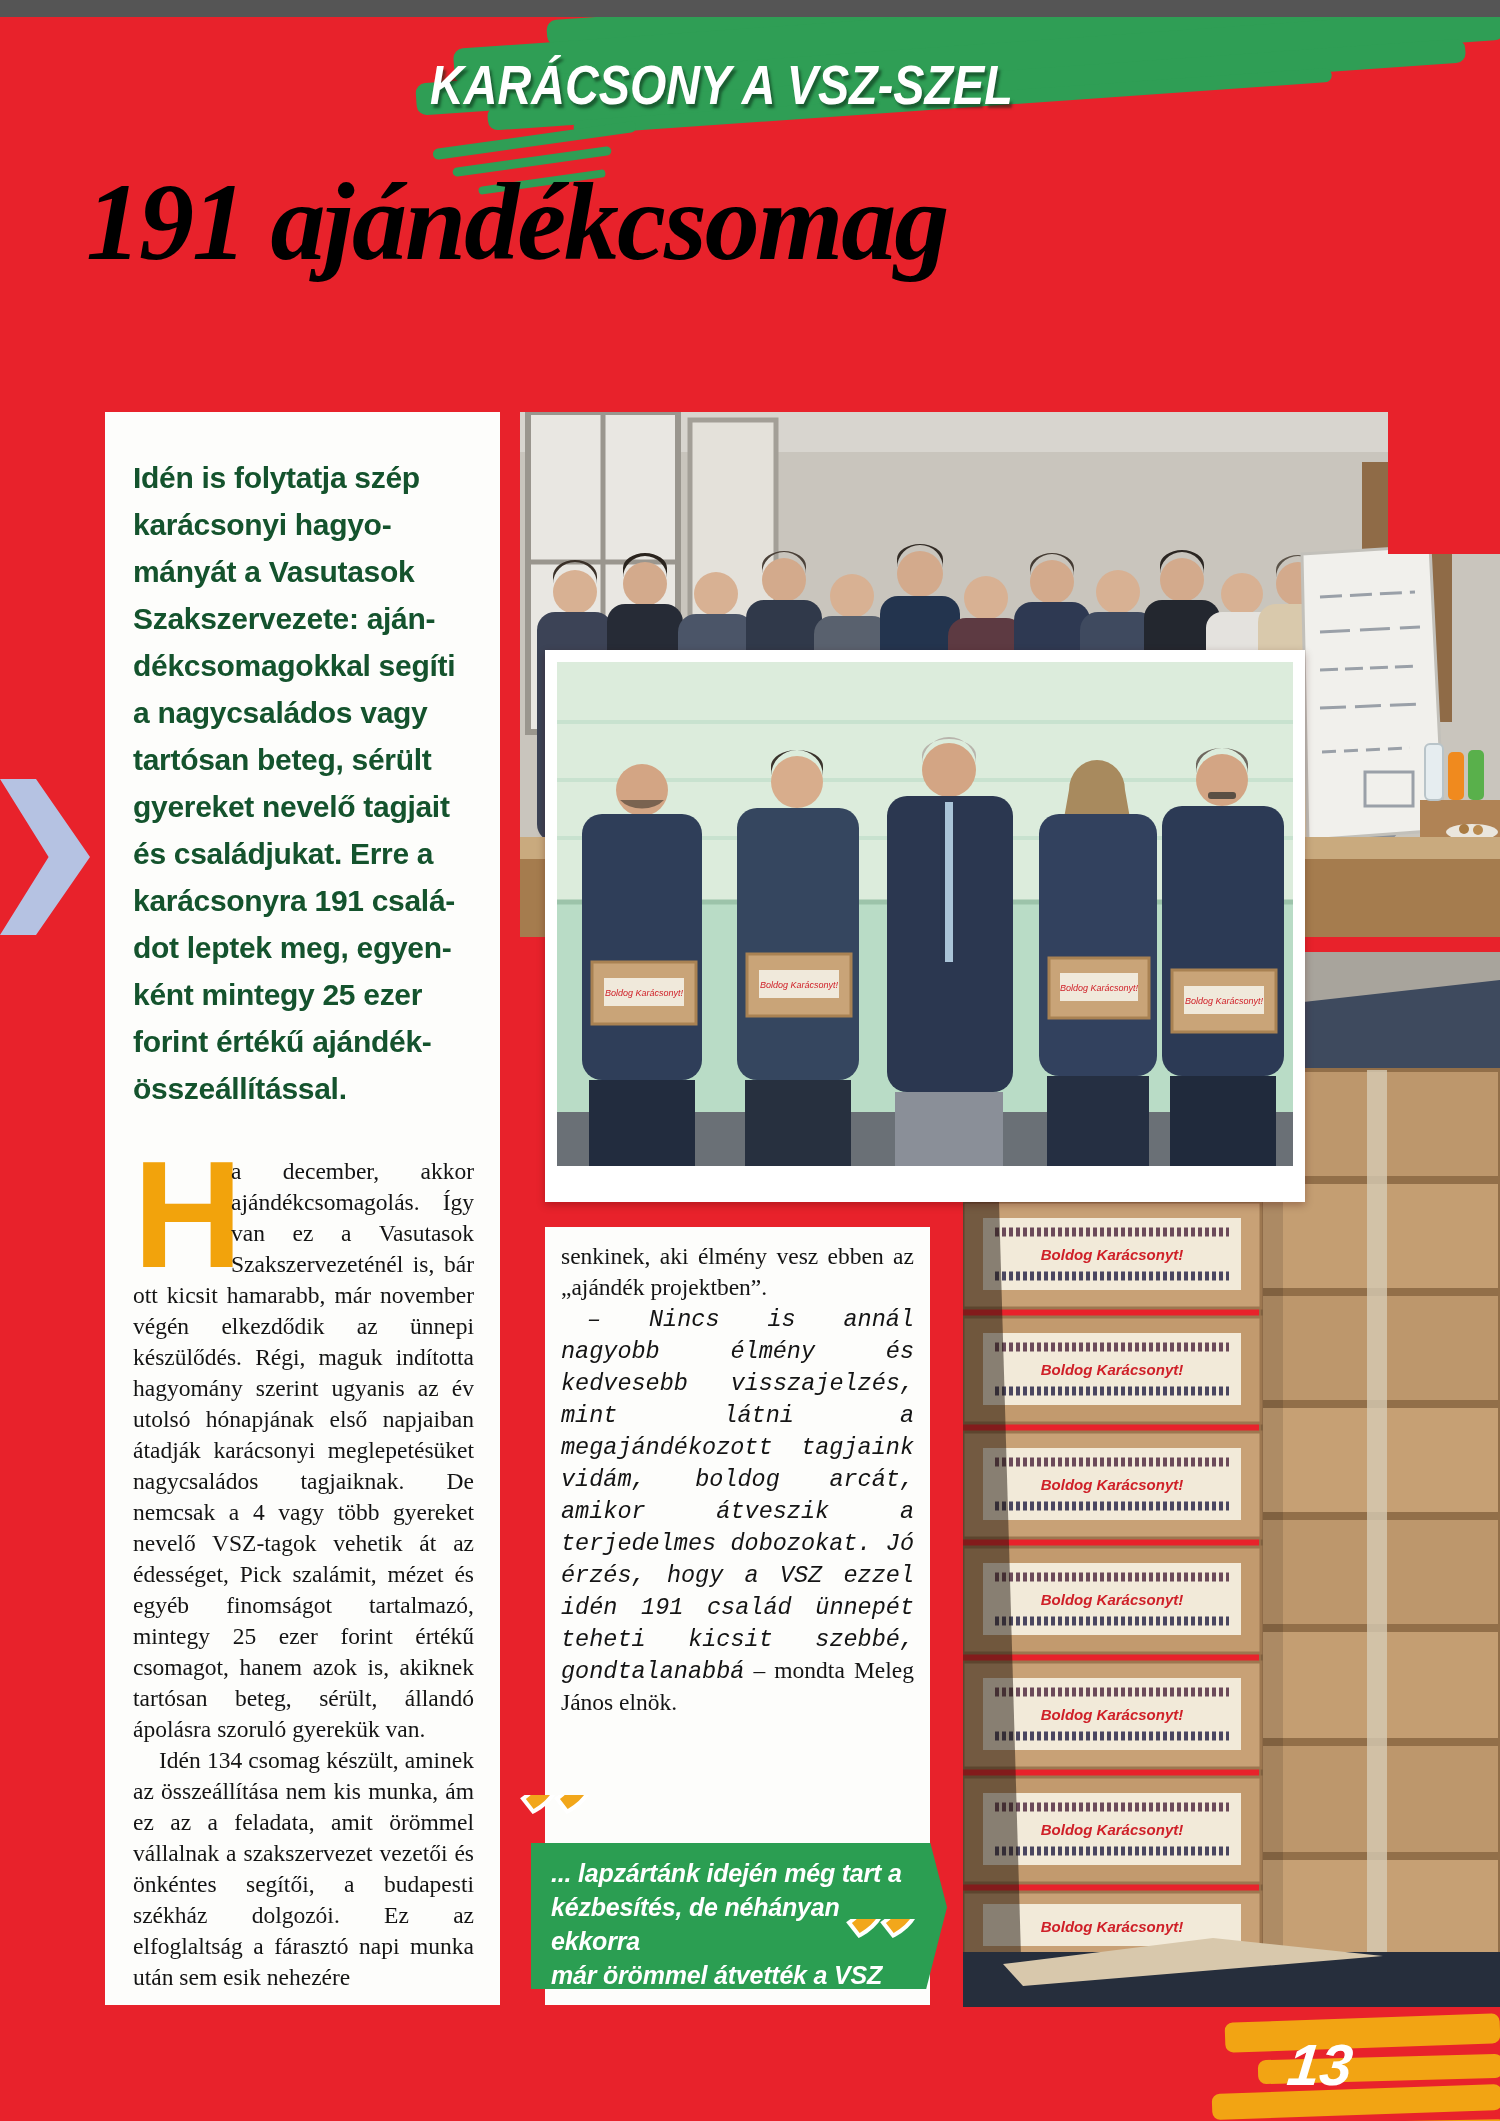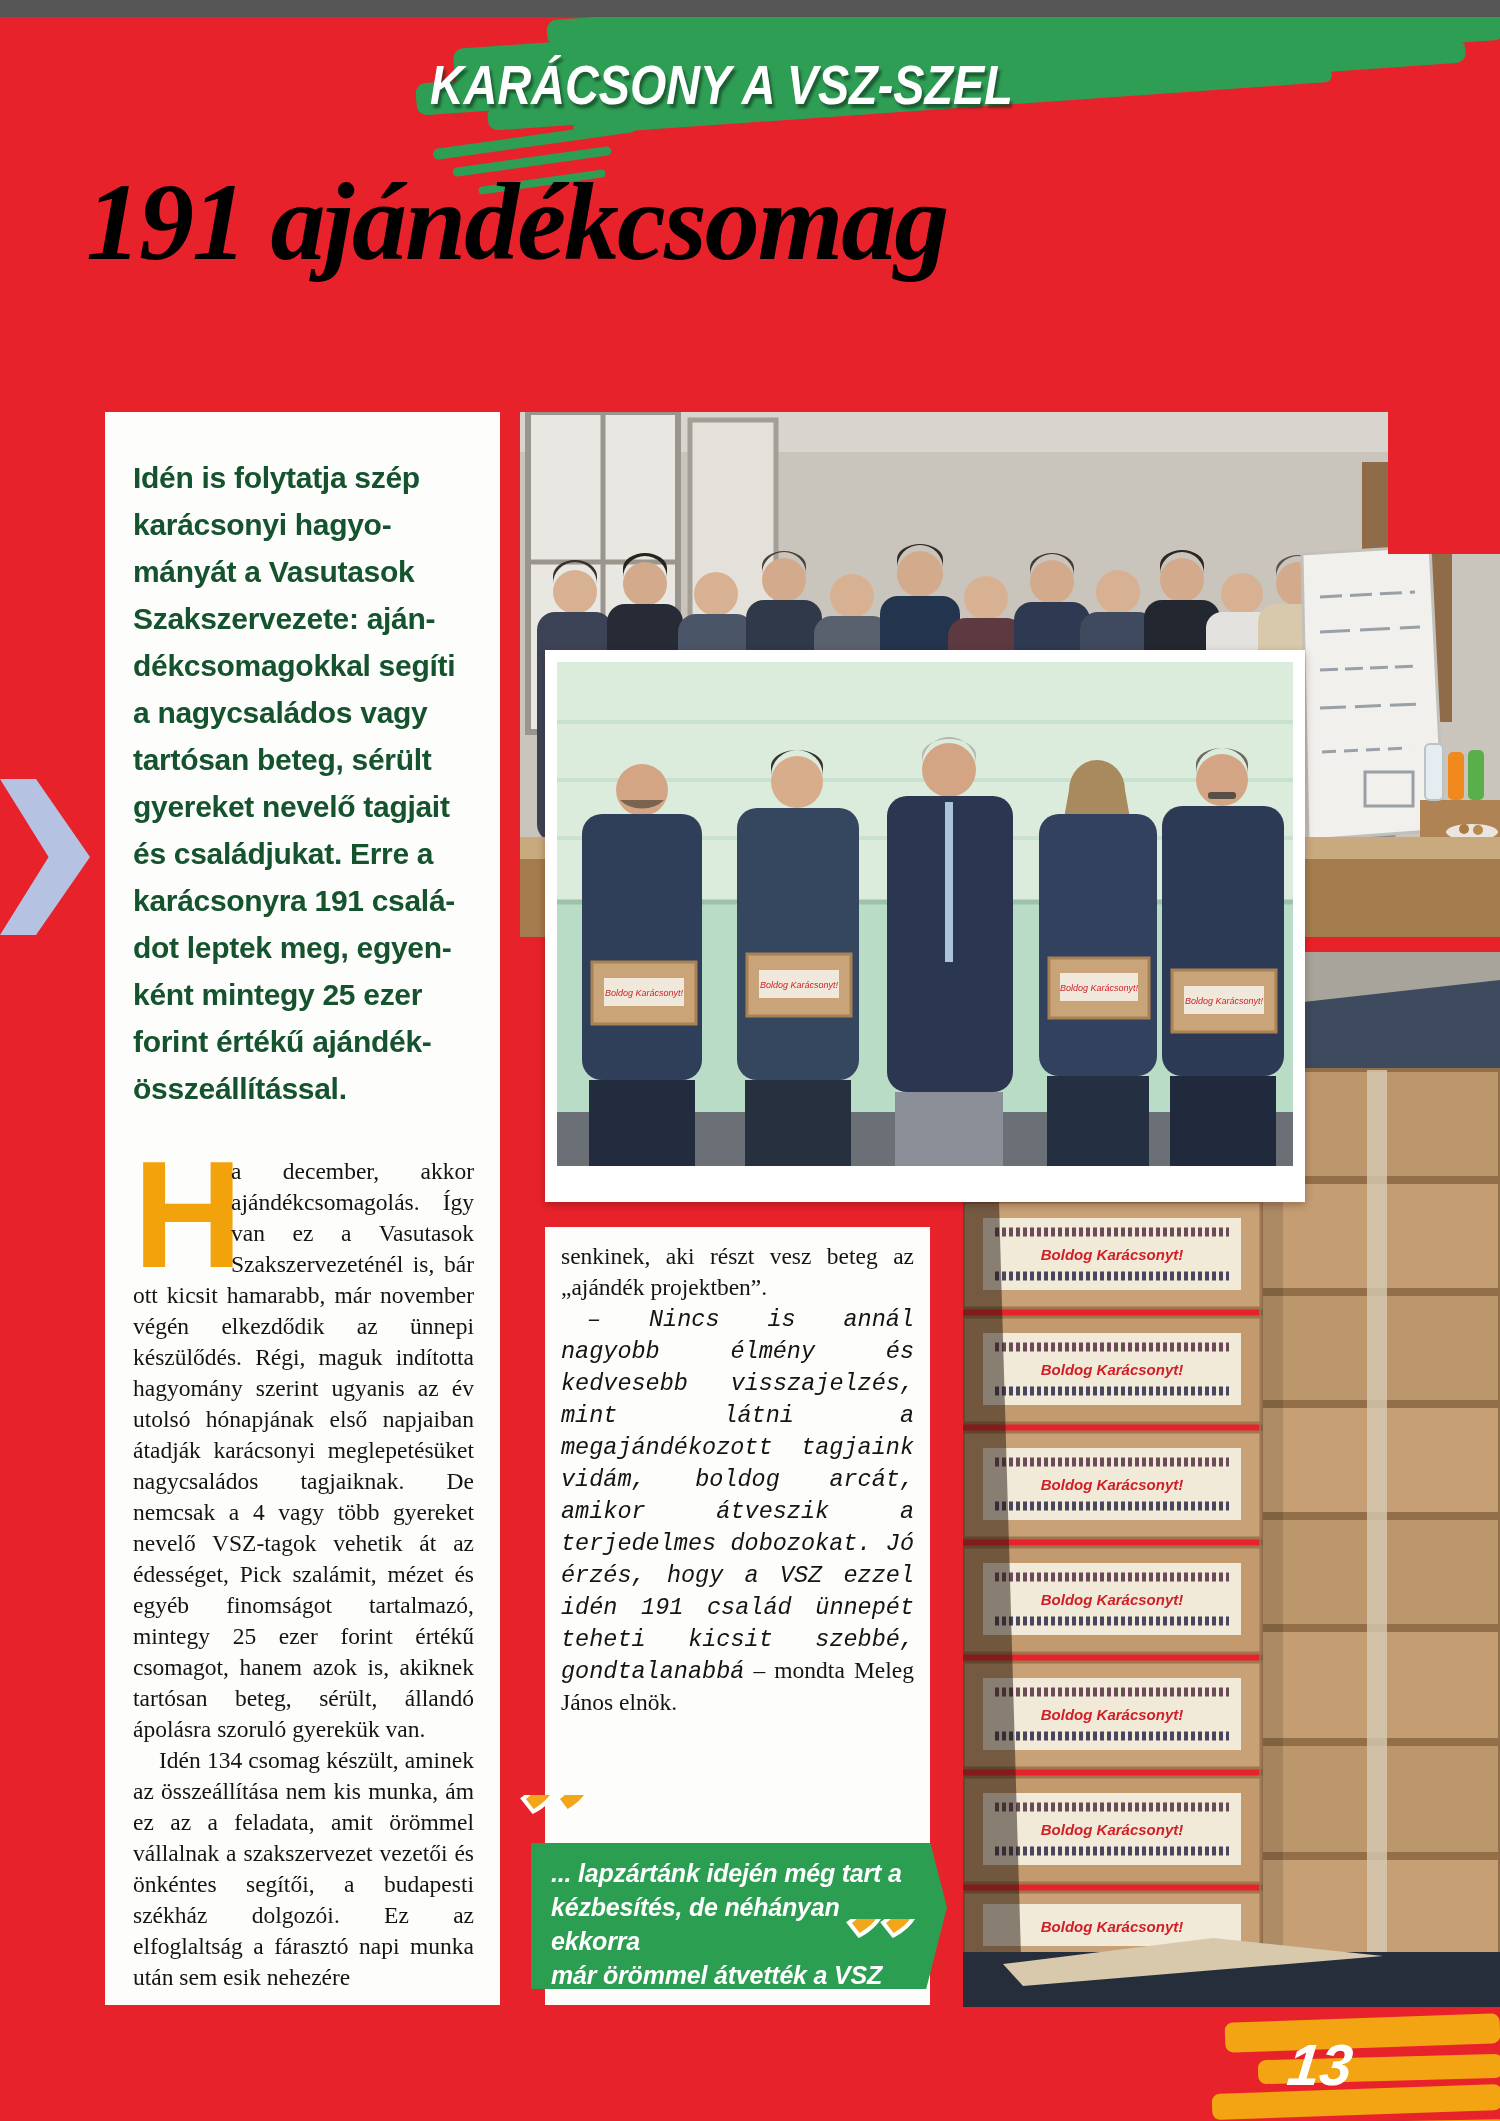--- a/index.html
+++ b/index.html
@@ -388,21 +388,21 @@
 forint értékű ajándék-
 összeállítással.</div>
     <div class="body-text body-left">
       <p><span class="dropcap">H</span><span>a december, akkor ajándékcsomagolás. Így van ez a Vasutasok Szakszervezeténél is, bár ott kicsit hamarabb, már november végén elkezdődik az ünnepi készülődés. Régi, maguk indította hagyomány szerint ugyanis az év utolsó hónapjának első napjaiban átadják karácsonyi meglepetésüket nagycsaládos tagjaiknak. De nemcsak a 4 vagy több gyereket nevelő VSZ-tagok vehetik át az édességet, Pick szalámit, mézet és egyéb finomságot tartalmazó, mintegy 25 ezer forint értékű csomagot, hanem azok is, akiknek tartósan beteg, sérült, állandó ápolásra szoruló gyerekük van.</span></p>
       <p class="indent">Idén 134 csomag készült, aminek az összeállítása nem kis munka, ám ez az a feladata, amit örömmel vállalnak a szakszervezet vezetői és önkéntes segítői, a budapesti székház dolgozói. Ez az elfoglaltság a fárasztó napi munka után sem esik nehezére</p>
     </div>
   </div>
 
   <div class="col-mid">
     <div class="body-text body-mid">
-      <p>senkinek, aki részt vesz beteg az „ajándék projektben”.</p>
+      <p>senkinek, aki élmény vesz ebben az „ajándék projektben”.</p>
       <p class="indent"><span class="qt-italic">– Nincs is annál nagyobb élmény és kedvesebb visszajelzés, mint látni a megajándékozott tagjaink vidám, boldog arcát, amikor átveszik a terjedelmes dobozokat. Jó érzés, hogy a VSZ ezzel idén 191 család ünnepét teheti kicsit szebbé, gondtalanabbá</span><span> – mondta Meleg János elnök.</span></p>
     </div>
   </div>
 
   <div class="quote-box">
     <div class="quote-text">... lapzártánk idején még tart a
 kézbesítés, de néhányan ekkorra
 már örömmel átvették a VSZ ka-
 rácsonyi ajándékát  ...</div>
   </div>

